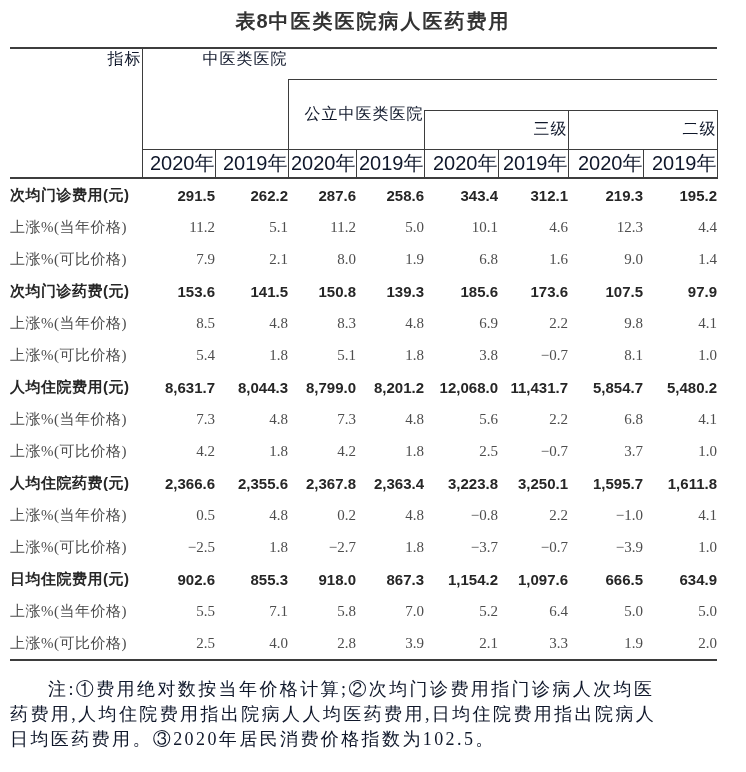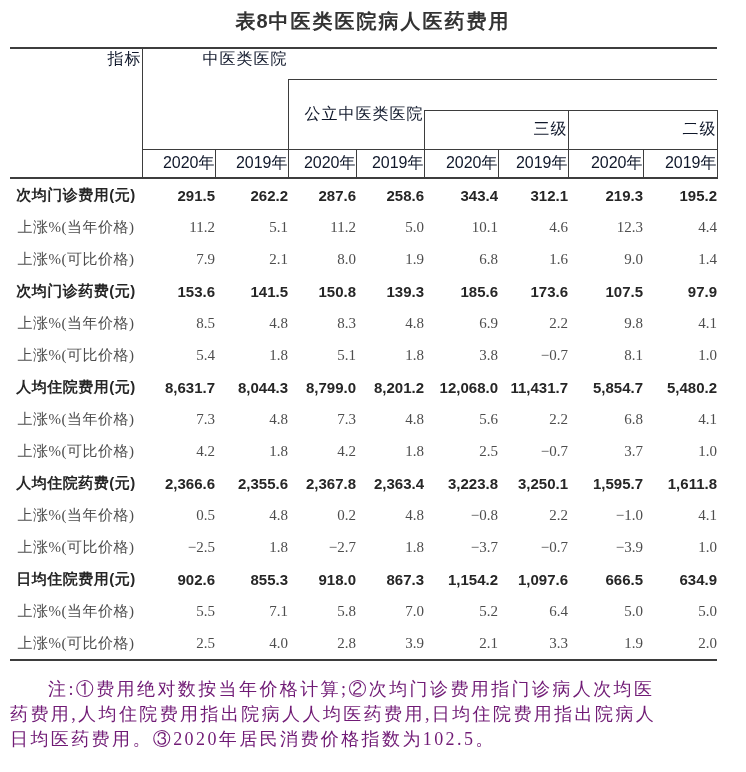--- a/index.html
+++ b/index.html
@@ -34,40 +34,40 @@
     border-right:1px solid #3d3d3d;border-bottom:2px solid #3d3d3d;
     vertical-align:top;padding-top:23px;letter-spacing:1px;
   }
   th.tcm{border-bottom:1px solid #3d3d3d;vertical-align:top;padding-top:27px;letter-spacing:1px;}
   th.spacer-top{border-bottom:1px solid #3d3d3d;}
   th.public{border-left:1px solid #3d3d3d;border-bottom:1px solid #3d3d3d;letter-spacing:1px;margin-left:40px;}
   th.spacer-mid{border-bottom:1px solid #3d3d3d;}
   th.tier{border:1px solid #3d3d3d;border-top:none;letter-spacing:1px;}
   th.year-cell{
     border-left:1px solid #3d3d3d;border-right:1px solid #3d3d3d;
-    border-bottom:2px solid #3d3d3d;font-size:16px;
+    border-bottom:2px solid #3d3d3d;font-size:20px;
   }
 
   tbody td{height:32px;vertical-align:middle;}
   tr.row-main td{
     font-family:"Liberation Sans",sans-serif;
     font-weight:700;font-size:15px;color:#262626;
   }
   tr.row-sub td{
     font-family:"Liberation Serif",serif;
     font-weight:400;font-size:15px;color:#4d4d4d;
   }
-  td.c-label{text-align:center;padding-left:3px;letter-spacing:0.5px;margin-left:40px;}
+  td.c-label{text-align:left;padding-left:3px;letter-spacing:0.5px;margin-left:40px;}
   td.c-num{text-align:right;padding-right:7px;}
 
   
   .note{
     margin:16px 0 0 10px;width:710px;
     font-family:"Liberation Serif",serif;
-    font-size:18px;line-height:25px;color:#701a75;
+    font-size:18px;line-height:25px;color:#0f172a;
     letter-spacing:2.4px;
   }
   .note-line{white-space:nowrap;}
   .note-line.first{text-indent:38px;}
 </style>
 </head>
 <body>
 
 <div class="page">
 

